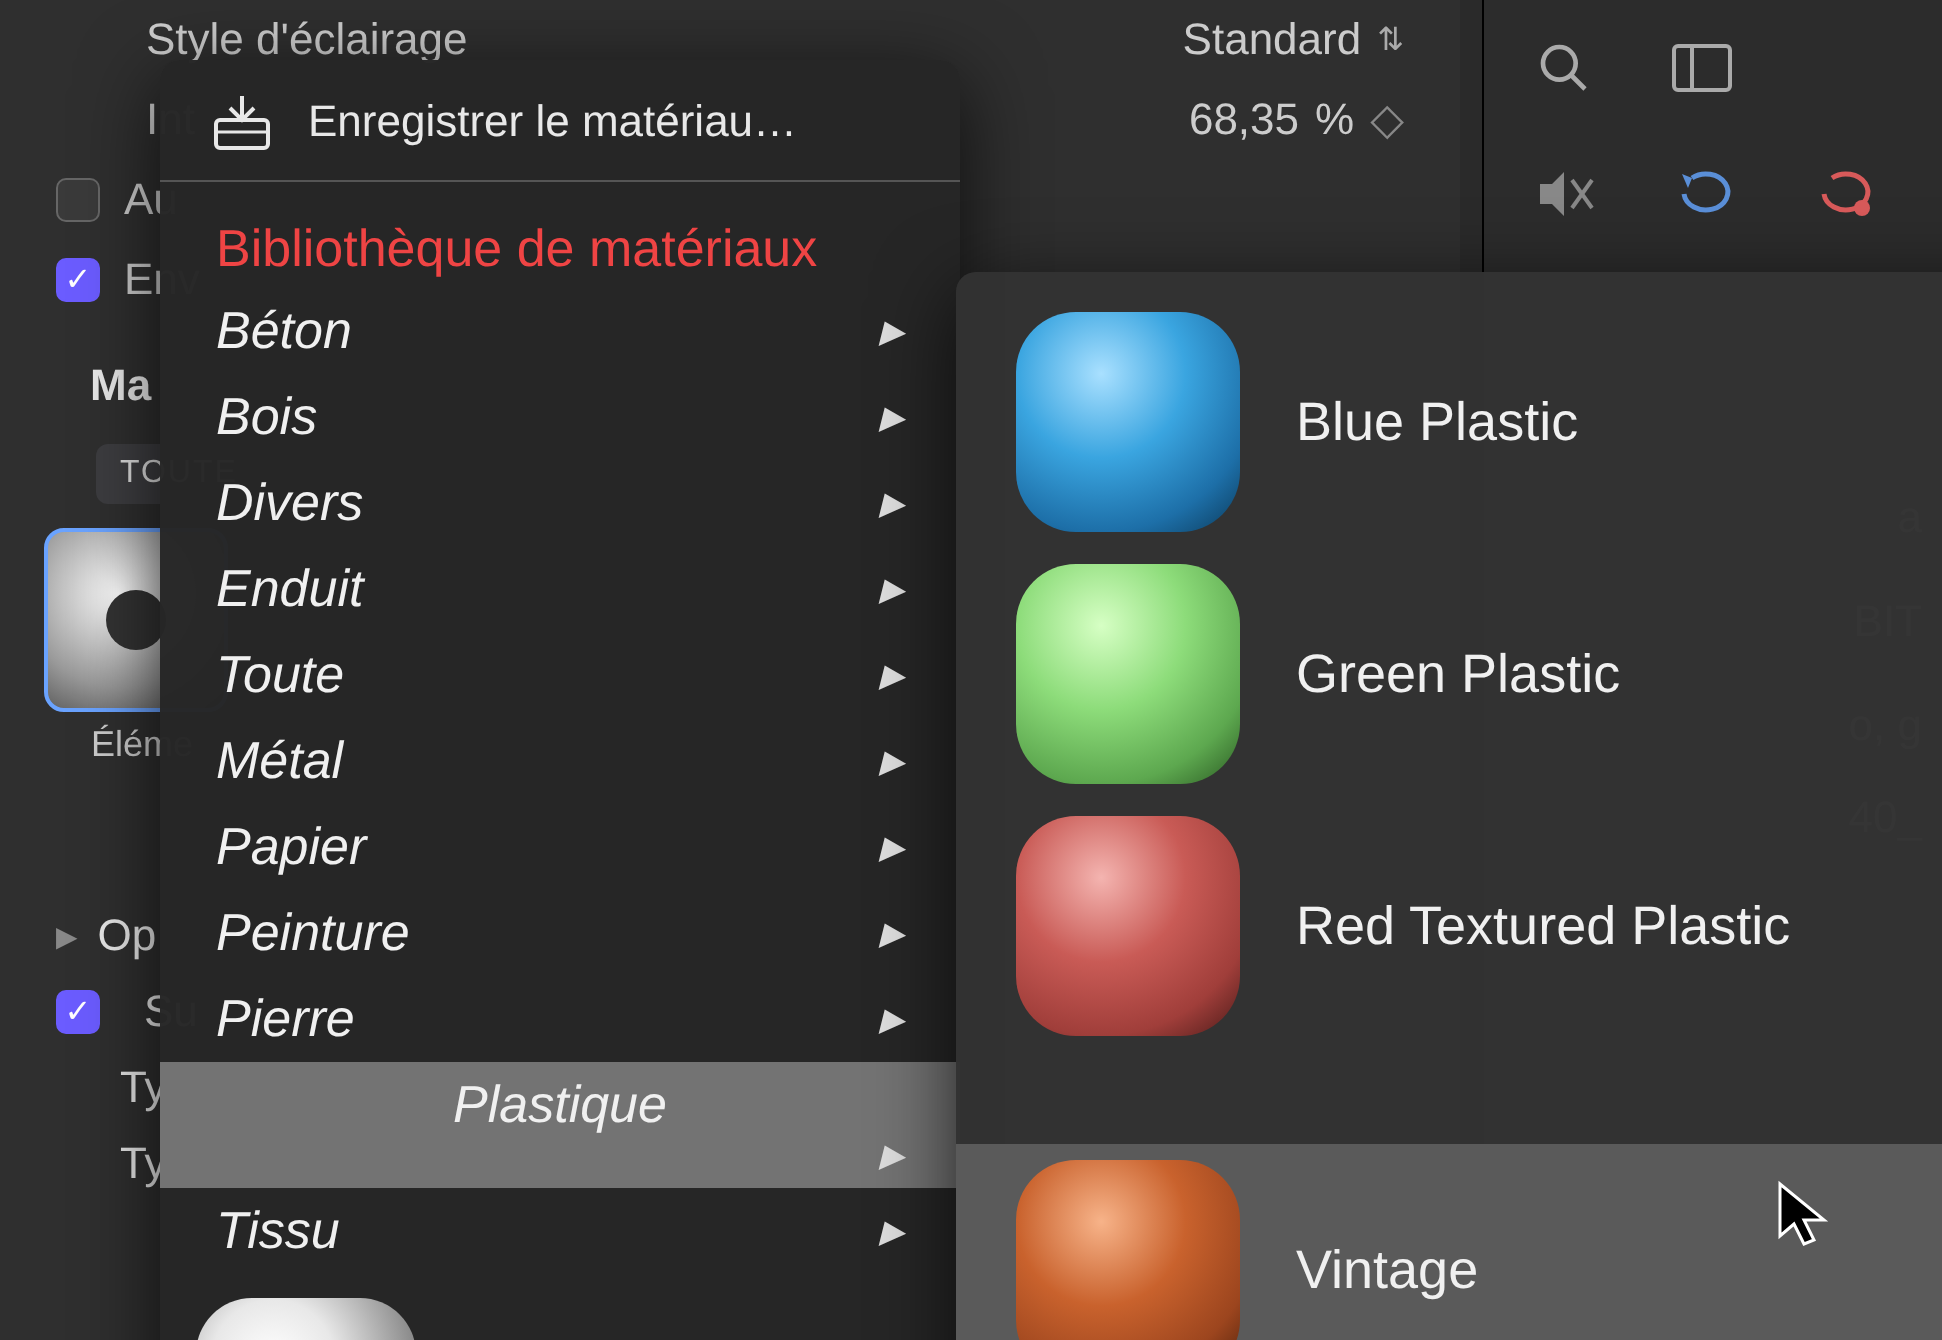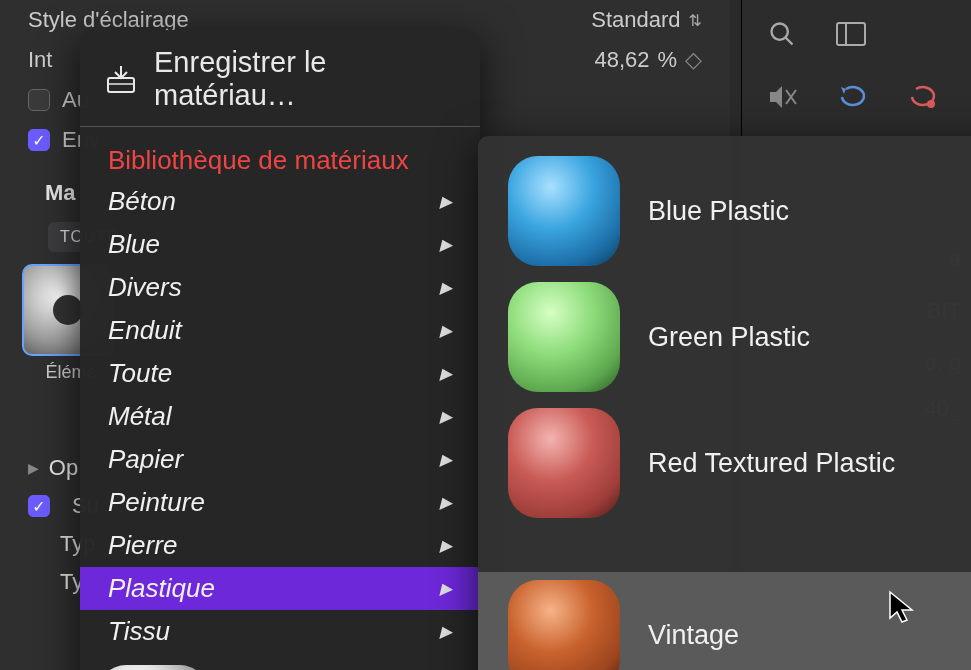--- a/index.html
+++ b/index.html
@@ -25,21 +25,21 @@
       padding: 0;
     }
     .inspector-row {
       display: flex;
       align-items: center;
       height: 40px;
       padding: 0 28px;
       font-size: 22px;
       color: #ccc;
     }
-    .inspector-row .label { flex: 0 0 auto; }
+    .inspector-row .label { flex: 0 0 auto; margin-left: 45px; }
     .inspector-row .value { margin-left: auto; display: flex; align-items: center; gap: 8px; }
     .dropdown-indicator { font-size: 16px; color: #aaa; }
     .checkbox {
       width: 22px;
       height: 22px;
       border-radius: 5px;
       border: 1px solid #666;
       background: #3a3a3a;
       margin-right: 12px;
       display: inline-flex;
@@ -143,36 +143,36 @@
     .menu-item {
       display: flex;
       align-items: center;
       padding: 6px 28px;
       font-size: 26px;
       color: #f0f0f0;
       cursor: default;
       font-style: italic;
     }
     .menu-item .arrow { margin-left: auto; font-size: 16px; color: #ddd; }
-    .menu-item.highlighted { background: #6d28d9; }
+    .menu-item.highlighted { background: #737373; flex-direction: column; }
     .menu-section-title {
       padding: 10px 28px 4px;
       color: #ef4444;
       font-size: 26px;
     }
     .menu-divider {
       border: none;
       border-top: 1px solid #555;
       margin: 8px 0;
     }
     .save-row {
       display: flex;
       align-items: center;
       padding: 6px 24px;
-      font-size: 29px;
+      font-size: 22px;
       gap: 16px;
     }
     .save-row svg { flex: 0 0 auto; }
 
     
     .basic-block { display: flex; align-items: center; gap: 18px; padding: 12px 18px; }
     .rsquare {
       width: 110px; height: 106px;
       border-radius: 28px;
       position: relative;
@@ -220,21 +220,21 @@
   <div class="inspector-row">
     <span class="label">Style d'éclairage</span>
     <span class="value">
       <span>Standard</span>
       <span class="dropdown-indicator">⇅</span>
     </span>
   </div>
   <div class="inspector-row">
     <span class="label">Int</span>
     <span class="value">
-      <span>48,62</span>
+      <span>68,35</span>
       <span>%</span>
       <span style="color:#888;">◇</span>
     </span>
   </div>
   <div class="inspector-row">
     <span class="checkbox"></span>
     <span>Au</span>
   </div>
   <div class="inspector-row">
     <span class="checkbox checked">✓</span>
@@ -328,21 +328,21 @@
     <span>Enregistrer le matériau…</span>
   </div>
   <hr class="menu-divider">
   <div class="menu-section-title">Bibliothèque de matériaux</div>
 
   <div class="menu-item">
       <span>Béton</span>
       <span class="arrow">▶</span>
     </div>
   <div class="menu-item">
-      <span>Blue</span>
+      <span>Bois</span>
       <span class="arrow">▶</span>
     </div>
   <div class="menu-item">
       <span>Divers</span>
       <span class="arrow">▶</span>
     </div>
   <div class="menu-item">
       <span>Enduit</span>
       <span class="arrow">▶</span>
     </div>

